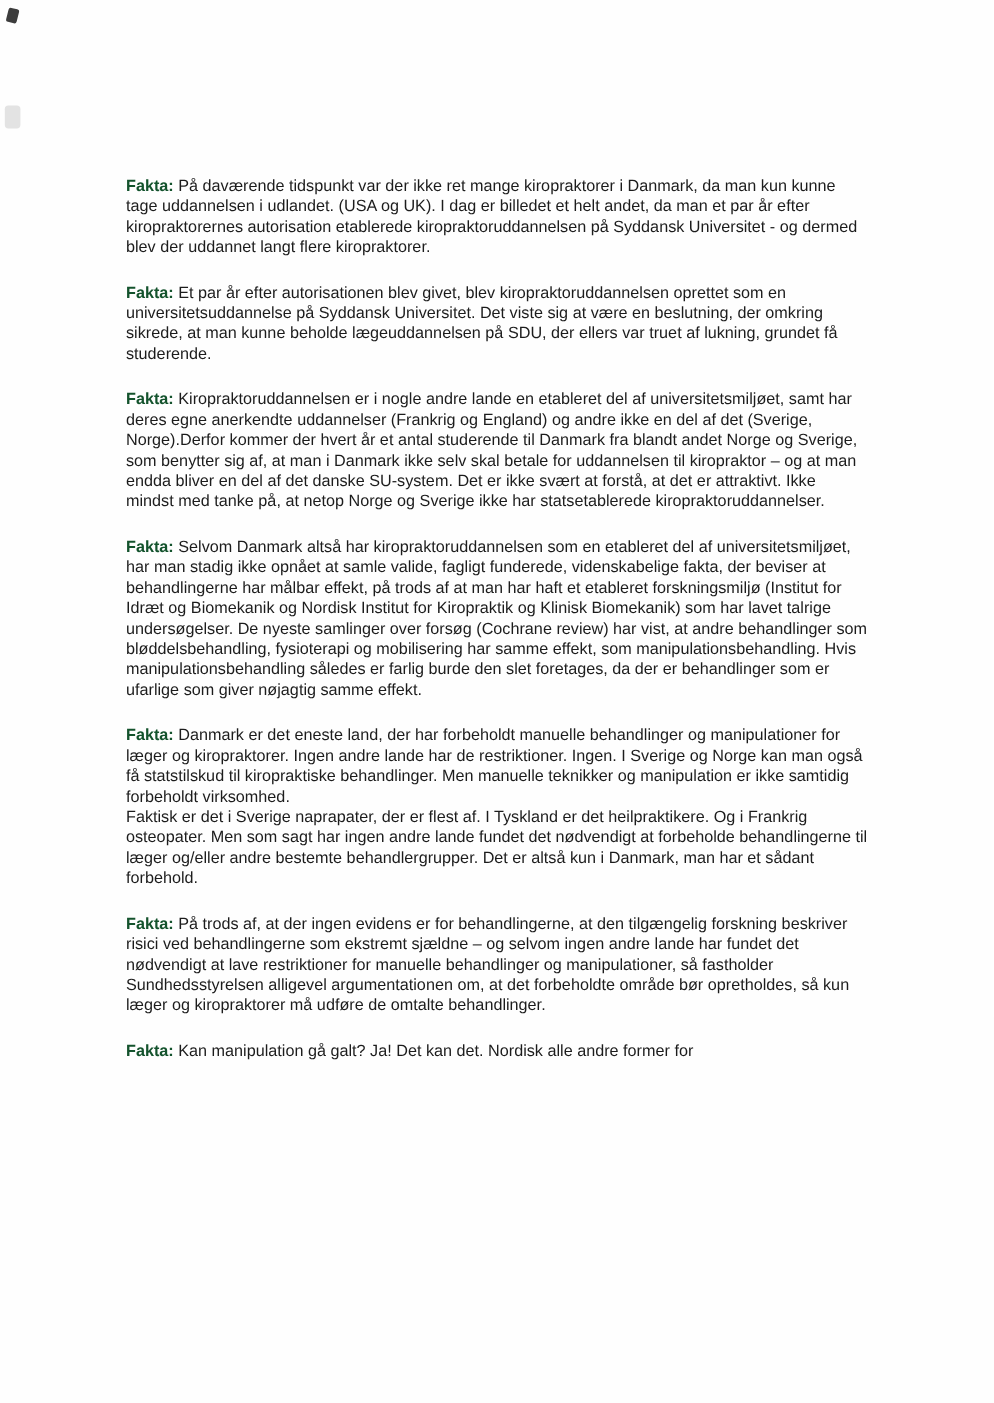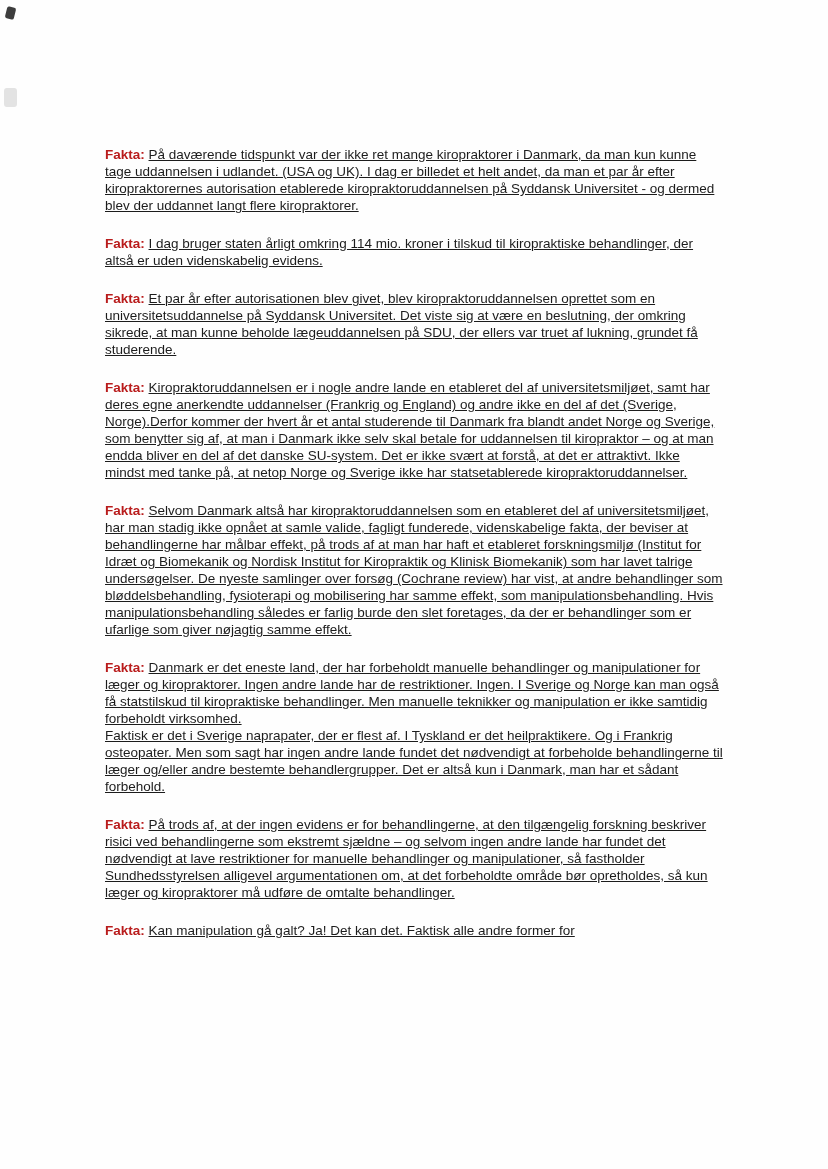--- a/index.html
+++ b/index.html
@@ -23,25 +23,24 @@
     width: 618px;
     color: #1c1c1c;
     font-size: 13.5px;
     line-height: 17px;
   }
   .para {
     margin: 0 0 21px 0;
   }
   .para strong {
     font-weight: 700;
-    color: #b91c1c;
+    color: #14532d;
   }
   .para .ptext {
     white-space: pre-line;
-    text-decoration: underline;
   }
   .artifact-1 {
     position: absolute;
     left: 6px;
     top: 7px;
     width: 9px;
     height: 12px;
     background: #3d3d3d;
     border-radius: 2px;
     transform: rotate(14deg);
@@ -64,24 +63,20 @@
   <div class="artifact-1"></div>
   <div class="artifact-2"></div>
 
   <div class="content">
 
     <p class="para">
       <strong>Fakta:</strong>
       <span class="ptext">På daværende tidspunkt var der ikke ret mange kiropraktorer i Danmark, da man kun kunne tage uddannelsen i udlandet. (USA og UK). I dag er billedet et helt andet, da man et par år efter kiropraktorernes autorisation etablerede kiropraktoruddannelsen på Syddansk Universitet - og dermed blev der uddannet langt flere kiropraktorer.</span>
     </p>
 
-    <p class="para">
-      <strong>Fakta:</strong>
-      <span class="ptext">I dag bruger staten årligt omkring 114 mio. kroner i tilskud til kiropraktiske behandlinger, der altså er uden videnskabelig evidens.</span>
-    </p>
 
     <p class="para">
       <strong>Fakta:</strong>
       <span class="ptext">Et par år efter autorisationen blev givet, blev kiropraktoruddannelsen oprettet som en universitetsuddannelse på Syddansk Universitet. Det viste sig at være en beslutning, der omkring sikrede, at man kunne beholde lægeuddannelsen på SDU, der ellers var truet af lukning, grundet få studerende.</span>
     </p>
 
     <p class="para">
       <strong>Fakta:</strong>
       <span class="ptext">Kiropraktoruddannelsen er i nogle andre lande en etableret del af universitetsmiljøet, samt har deres egne anerkendte uddannelser (Frankrig og England) og andre ikke en del af det (Sverige, Norge).Derfor kommer der hvert år et antal studerende til Danmark fra blandt andet Norge og Sverige, som benytter sig af, at man i Danmark ikke selv skal betale for uddannelsen til kiropraktor – og at man endda bliver en del af det danske SU-system. Det er ikke svært at forstå, at det er attraktivt. Ikke mindst med tanke på, at netop Norge og Sverige ikke har statsetablerede kiropraktoruddannelser.</span>
     </p>
@@ -97,17 +92,17 @@
 Faktisk er det i Sverige naprapater, der er flest af. I Tyskland er det heilpraktikere. Og i Frankrig osteopater. Men som sagt har ingen andre lande fundet det nødvendigt at forbeholde behandlingerne til læger og/eller andre bestemte behandlergrupper. Det er altså kun i Danmark, man har et sådant forbehold.</span>
     </p>
 
     <p class="para">
       <strong>Fakta:</strong>
       <span class="ptext">På trods af, at der ingen evidens er for behandlingerne, at den tilgængelig forskning beskriver risici ved behandlingerne som ekstremt sjældne – og selvom ingen andre lande har fundet det nødvendigt at lave restriktioner for manuelle behandlinger og manipulationer, så fastholder Sundhedsstyrelsen alligevel argumentationen om, at det forbeholdte område bør opretholdes, så kun læger og kiropraktorer må udføre de omtalte behandlinger.</span>
     </p>
 
     <p class="para">
       <strong>Fakta:</strong>
-      <span class="ptext">Kan manipulation gå galt? Ja! Det kan det. Faktisk alle andre former for</span>
+      <span class="ptext">Kan manipulation gå galt? Ja! Det kan det. Nordisk alle andre former for</span>
     </p>
 
   </div>
 </div>
 
 </body></html>

